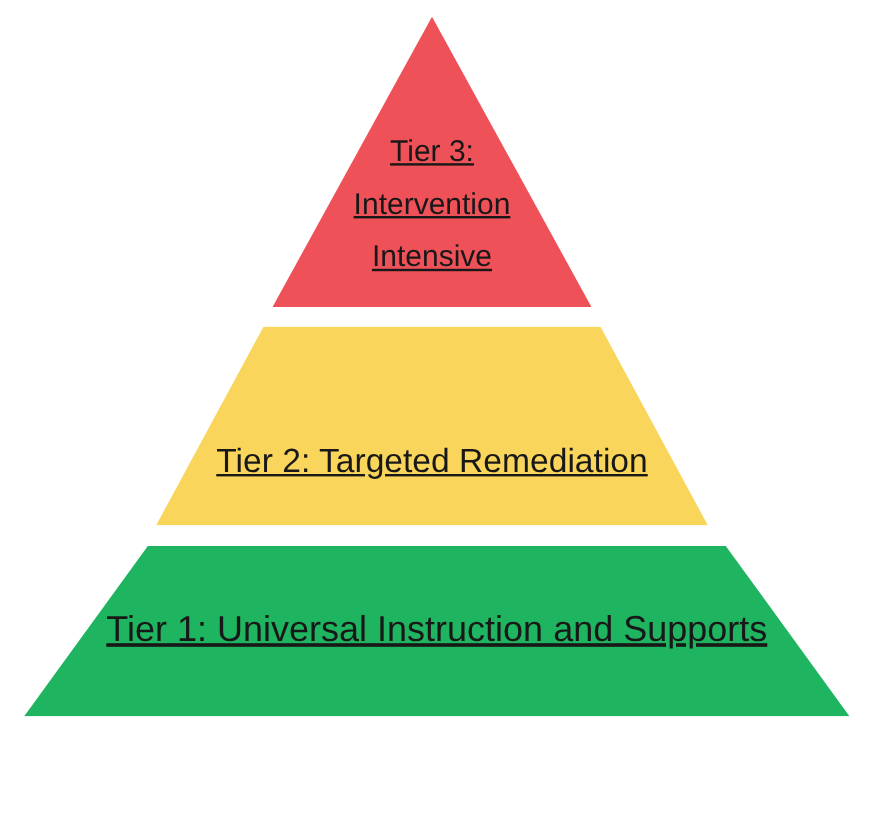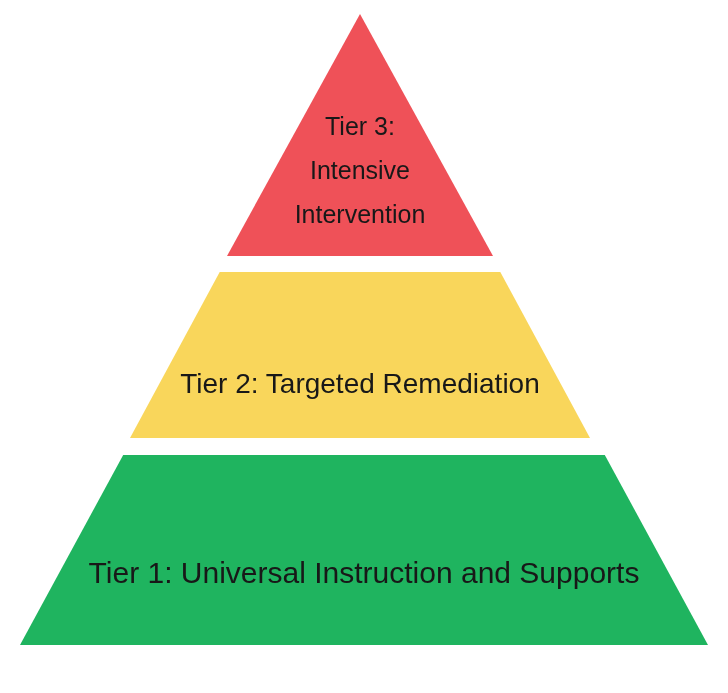--- a/index.html
+++ b/index.html
@@ -17,20 +17,21 @@
   }
   .tier {
     position: absolute;
     box-sizing: border-box;
     display: flex;
     flex-direction: column;
     align-items: center;
     justify-content: flex-end;
     text-align: center;
     font-weight: 500;
+    text-decoration: underline;
   }
   .tier3 {
     left: 227px;
     top: 14px;
     width: 266px;
     height: 242px;
     clip-path: polygon(50% 0%, 100% 100%, 0% 100%);
     padding-bottom: 20px;
     font-size: 25px;
     line-height: 44px;
@@ -42,40 +43,40 @@
     height: 166px;
     clip-path: polygon(19.5% 0%, 80.5% 0%, 100% 100%, 0% 100%);
     padding-bottom: 37px;
     font-size: 28px;
     line-height: 34px;
   }
   .tier1 {
     left: 20px;
     top: 455px;
     width: 688px;
-    height: 190px;
+    height: 142px;
     clip-path: polygon(15% 0%, 85% 0%, 100% 100%, 0% 100%);
     padding-bottom: 54px;
     font-size: 30px;
     line-height: 36px;
   }
   .tier-label {
     white-space: nowrap;
   }
 </style>
 </head>
 <body>
 
 <div class="canvas" style="color: rgb(24, 24, 24);">
 
   <div class="tier tier3" style="background-color: rgb(239, 81, 88);">
     <div class="tier-label">
       <div>Tier 3:</div>
+      <div>Intervention</div>
       <div>Intensive</div>
-      <div>Intervention</div>
     </div>
   </div>
 
   <div class="tier tier2" style="background-color: rgb(249, 214, 91);">
     <div class="tier-label">Tier 2: Targeted Remediation</div>
   </div>
 
   <div class="tier tier1" style="background-color: rgb(31, 180, 95);">
     <div class="tier-label">Tier 1: Universal Instruction and Supports</div>
   </div>

